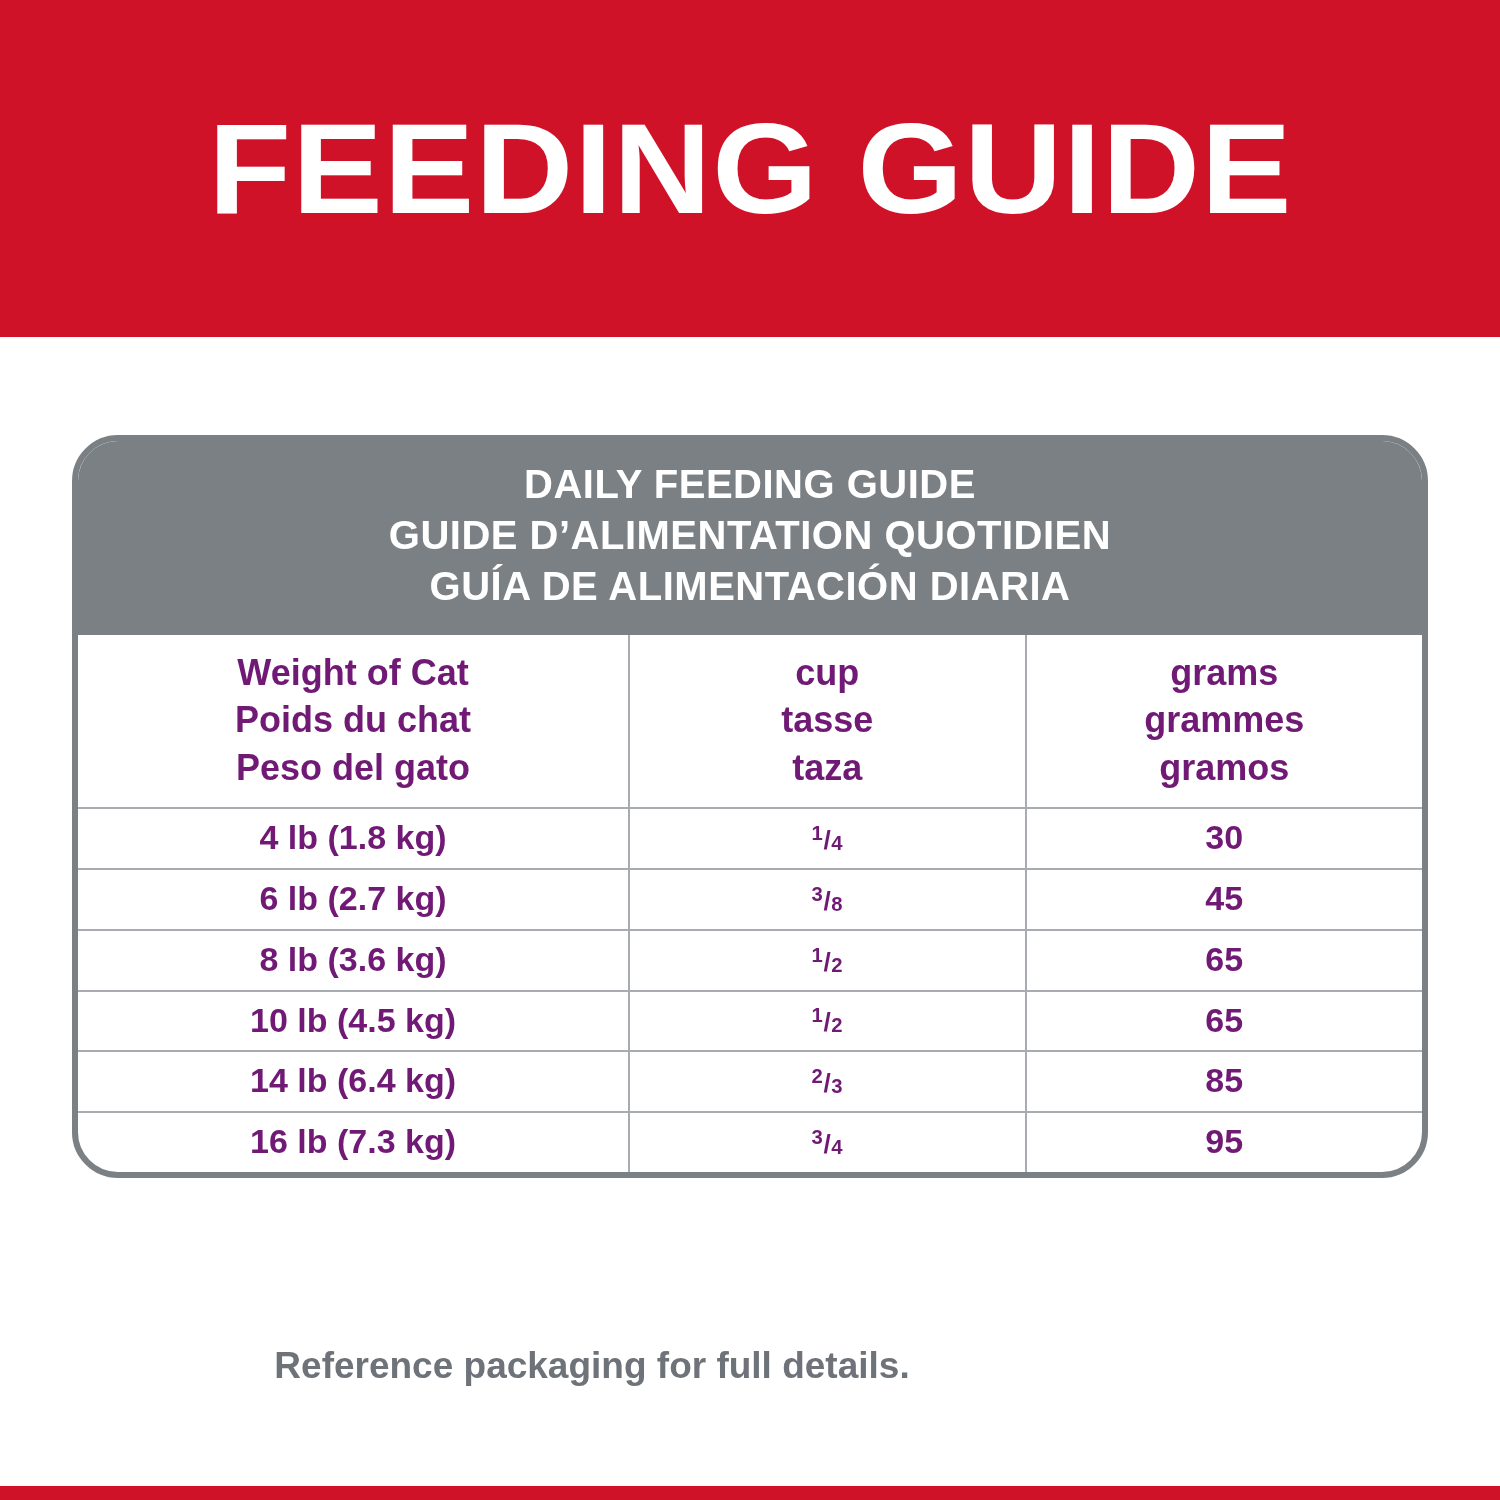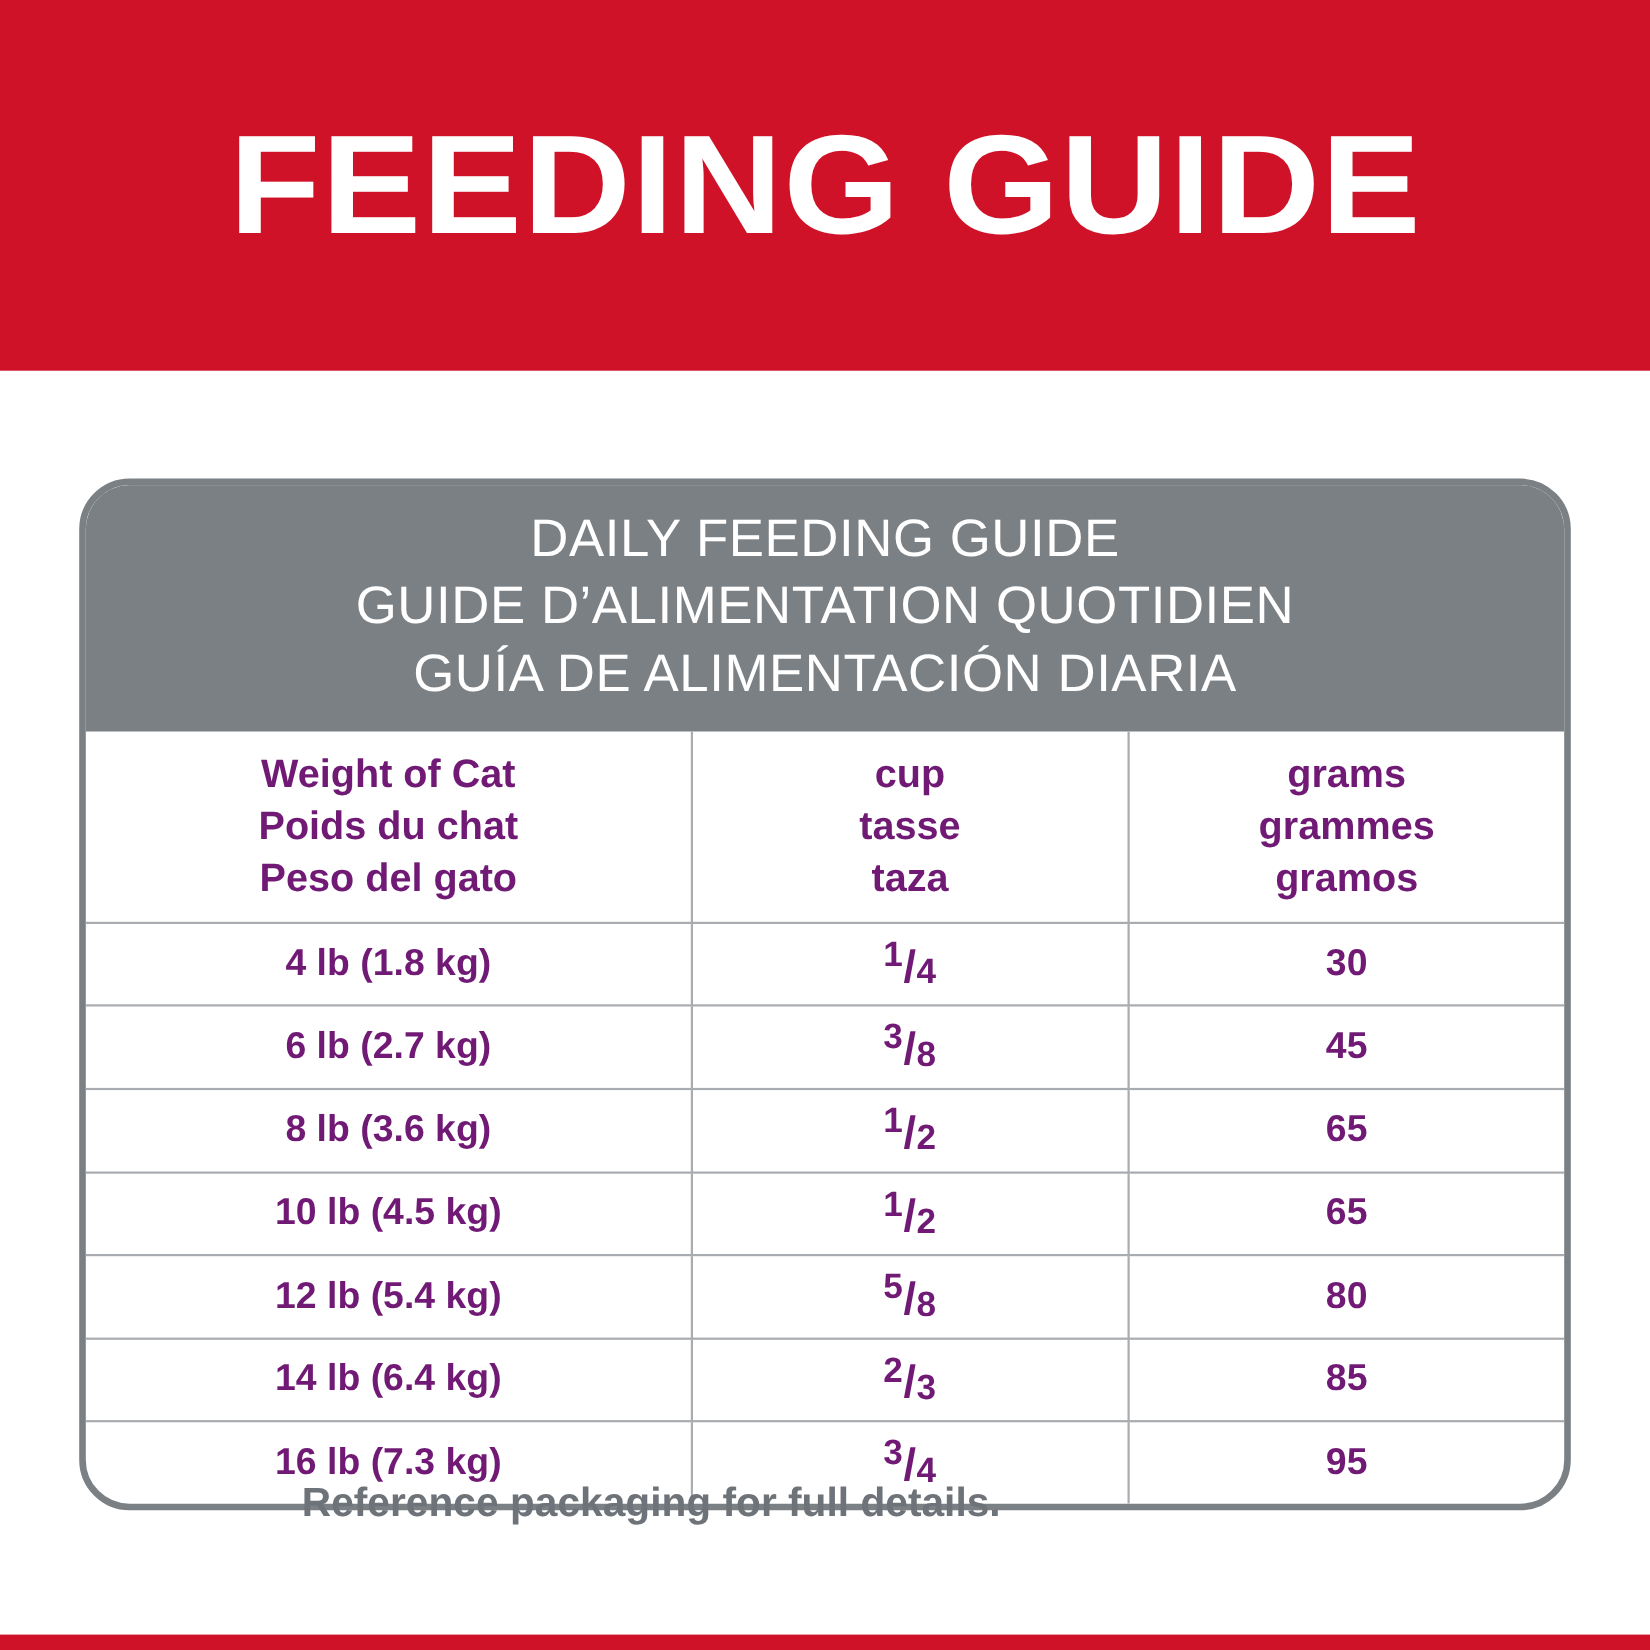--- a/index.html
+++ b/index.html
@@ -60,22 +60,22 @@
     overflow: hidden;
   }
 
   .card-header {
     background: #7b8085;
     padding: 18px 20px 22px 20px;
     text-align: center;
     color: #ffffff;
   }
   .card-header .hline {
-    font-size: 48px;
-    font-weight: normal;
+    font-size: 40px;
+    font-weight: bold;
     letter-spacing: 0.5px;
     line-height: 1.28;
     white-space: nowrap;
   }
 
   table.feeding {
     width: 100%;
     border-collapse: collapse;
     table-layout: fixed;
   }
@@ -104,21 +104,21 @@
     margin-left: 31px;
   }
   
   table.feeding tr > *:first-child { border-left: 0; }
   table.feeding tr > *:last-child { border-right: 0; }
   table.feeding thead tr:first-child > * { border-top: 0; }
   table.feeding tbody tr:last-child > * { border-bottom: 0; }
 
   .frac {
     display: inline-block;
-    font-size: 41px;
+    font-size: 26px;
     letter-spacing: 0.5px;
   }
   .frac sup { font-size: 0.78em; vertical-align: 0.45em; }
   .frac sub { font-size: 0.78em; vertical-align: -0.05em; }
 
   
   .footnote {
     position: absolute;
     left: 0;
     top: 1345px;
@@ -184,25 +184,20 @@
         <td>8 lb (3.6 kg)</td>
         <td><span class="frac"><sup>1</sup>/<sub>2</sub></span></td>
         <td>65</td>
       </tr>
       <tr>
         <td>10 lb (4.5 kg)</td>
         <td><span class="frac"><sup>1</sup>/<sub>2</sub></span></td>
         <td>65</td>
       </tr>
       <tr>
-        <td>12 lb (5.4 kg)</td>
-        <td><span class="frac"><sup>5</sup>/<sub>8</sub></span></td>
-        <td>80</td>
-      </tr>
-      <tr>
         <td>14 lb (6.4 kg)</td>
         <td><span class="frac"><sup>2</sup>/<sub>3</sub></span></td>
         <td>85</td>
       </tr>
       <tr>
         <td>16 lb (7.3 kg)</td>
         <td><span class="frac"><sup>3</sup>/<sub>4</sub></span></td>
         <td>95</td>
       </tr>
     </tbody>

